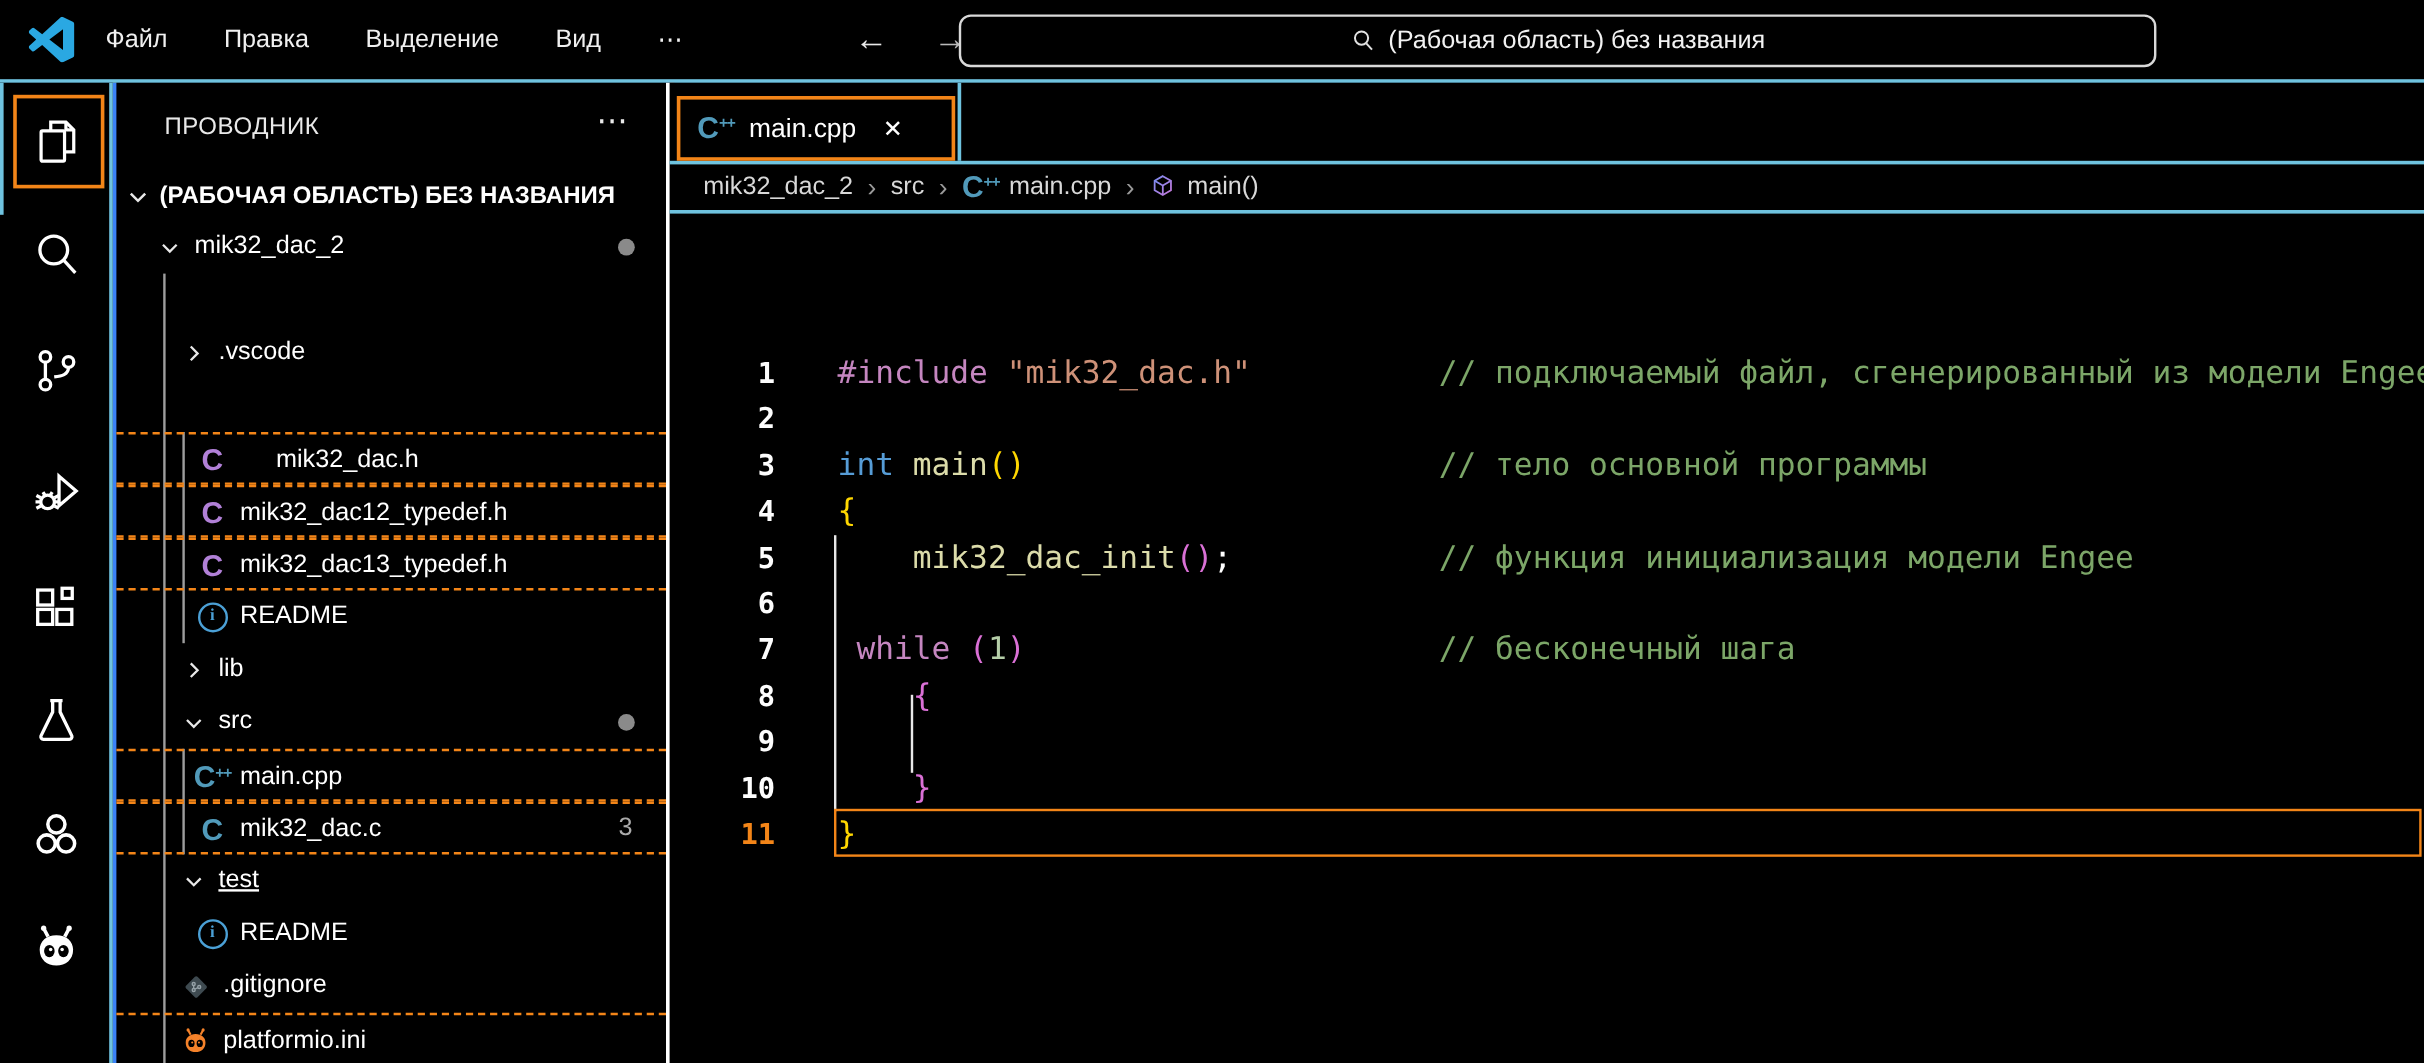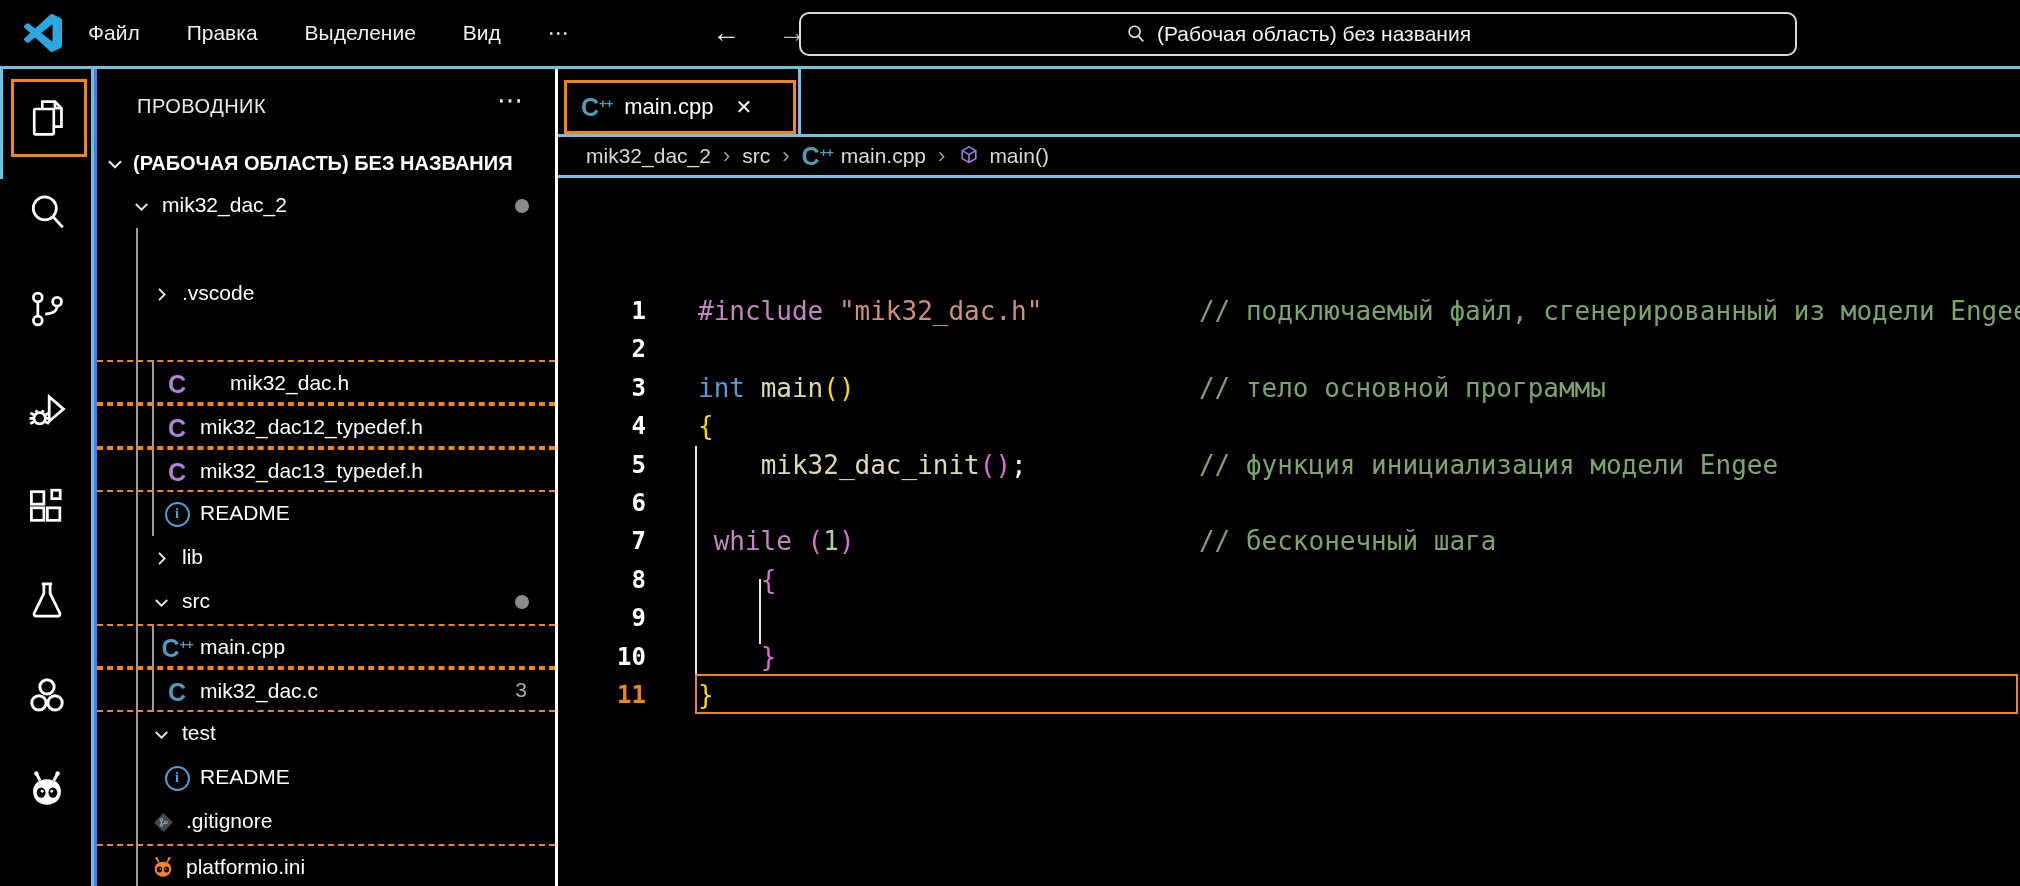--- a/index.html
+++ b/index.html
@@ -265,21 +265,21 @@
           </span>
           <span class="tlabel" style="left: 103px;">mik32_dac.c</span>
           <span class="tbadge">3</span>
         </div>
         <div class="trow" style="top: 643px;">
           <span class="ticon" style="left: 49px;">
             <svg width="19" height="19" viewBox="0 0 15 15" fill="none" stroke="#e8e8e8" stroke-width="1.5">
               <path d="M3 5.5l4.5 4.5L12 5.5"></path>
             </svg>
           </span>
-          <span class="tlabel" style="left: 85px;">test</span>
+          <span class="tlabel" style="left: 85px; text-decoration: underline;">test</span>
         </div>
         <div class="trow" style="top: 687px;">
           <span class="ticon" style="left: 65px;">
             <span class="infoic">i</span>
           </span>
           <span class="tlabel" style="left: 103px;">README</span>
         </div>
         <div class="trow" style="top: 731px;">
           <span class="ticon" style="left: 51px;">
             <svg width="25" height="25" viewBox="0 0 24 24">

